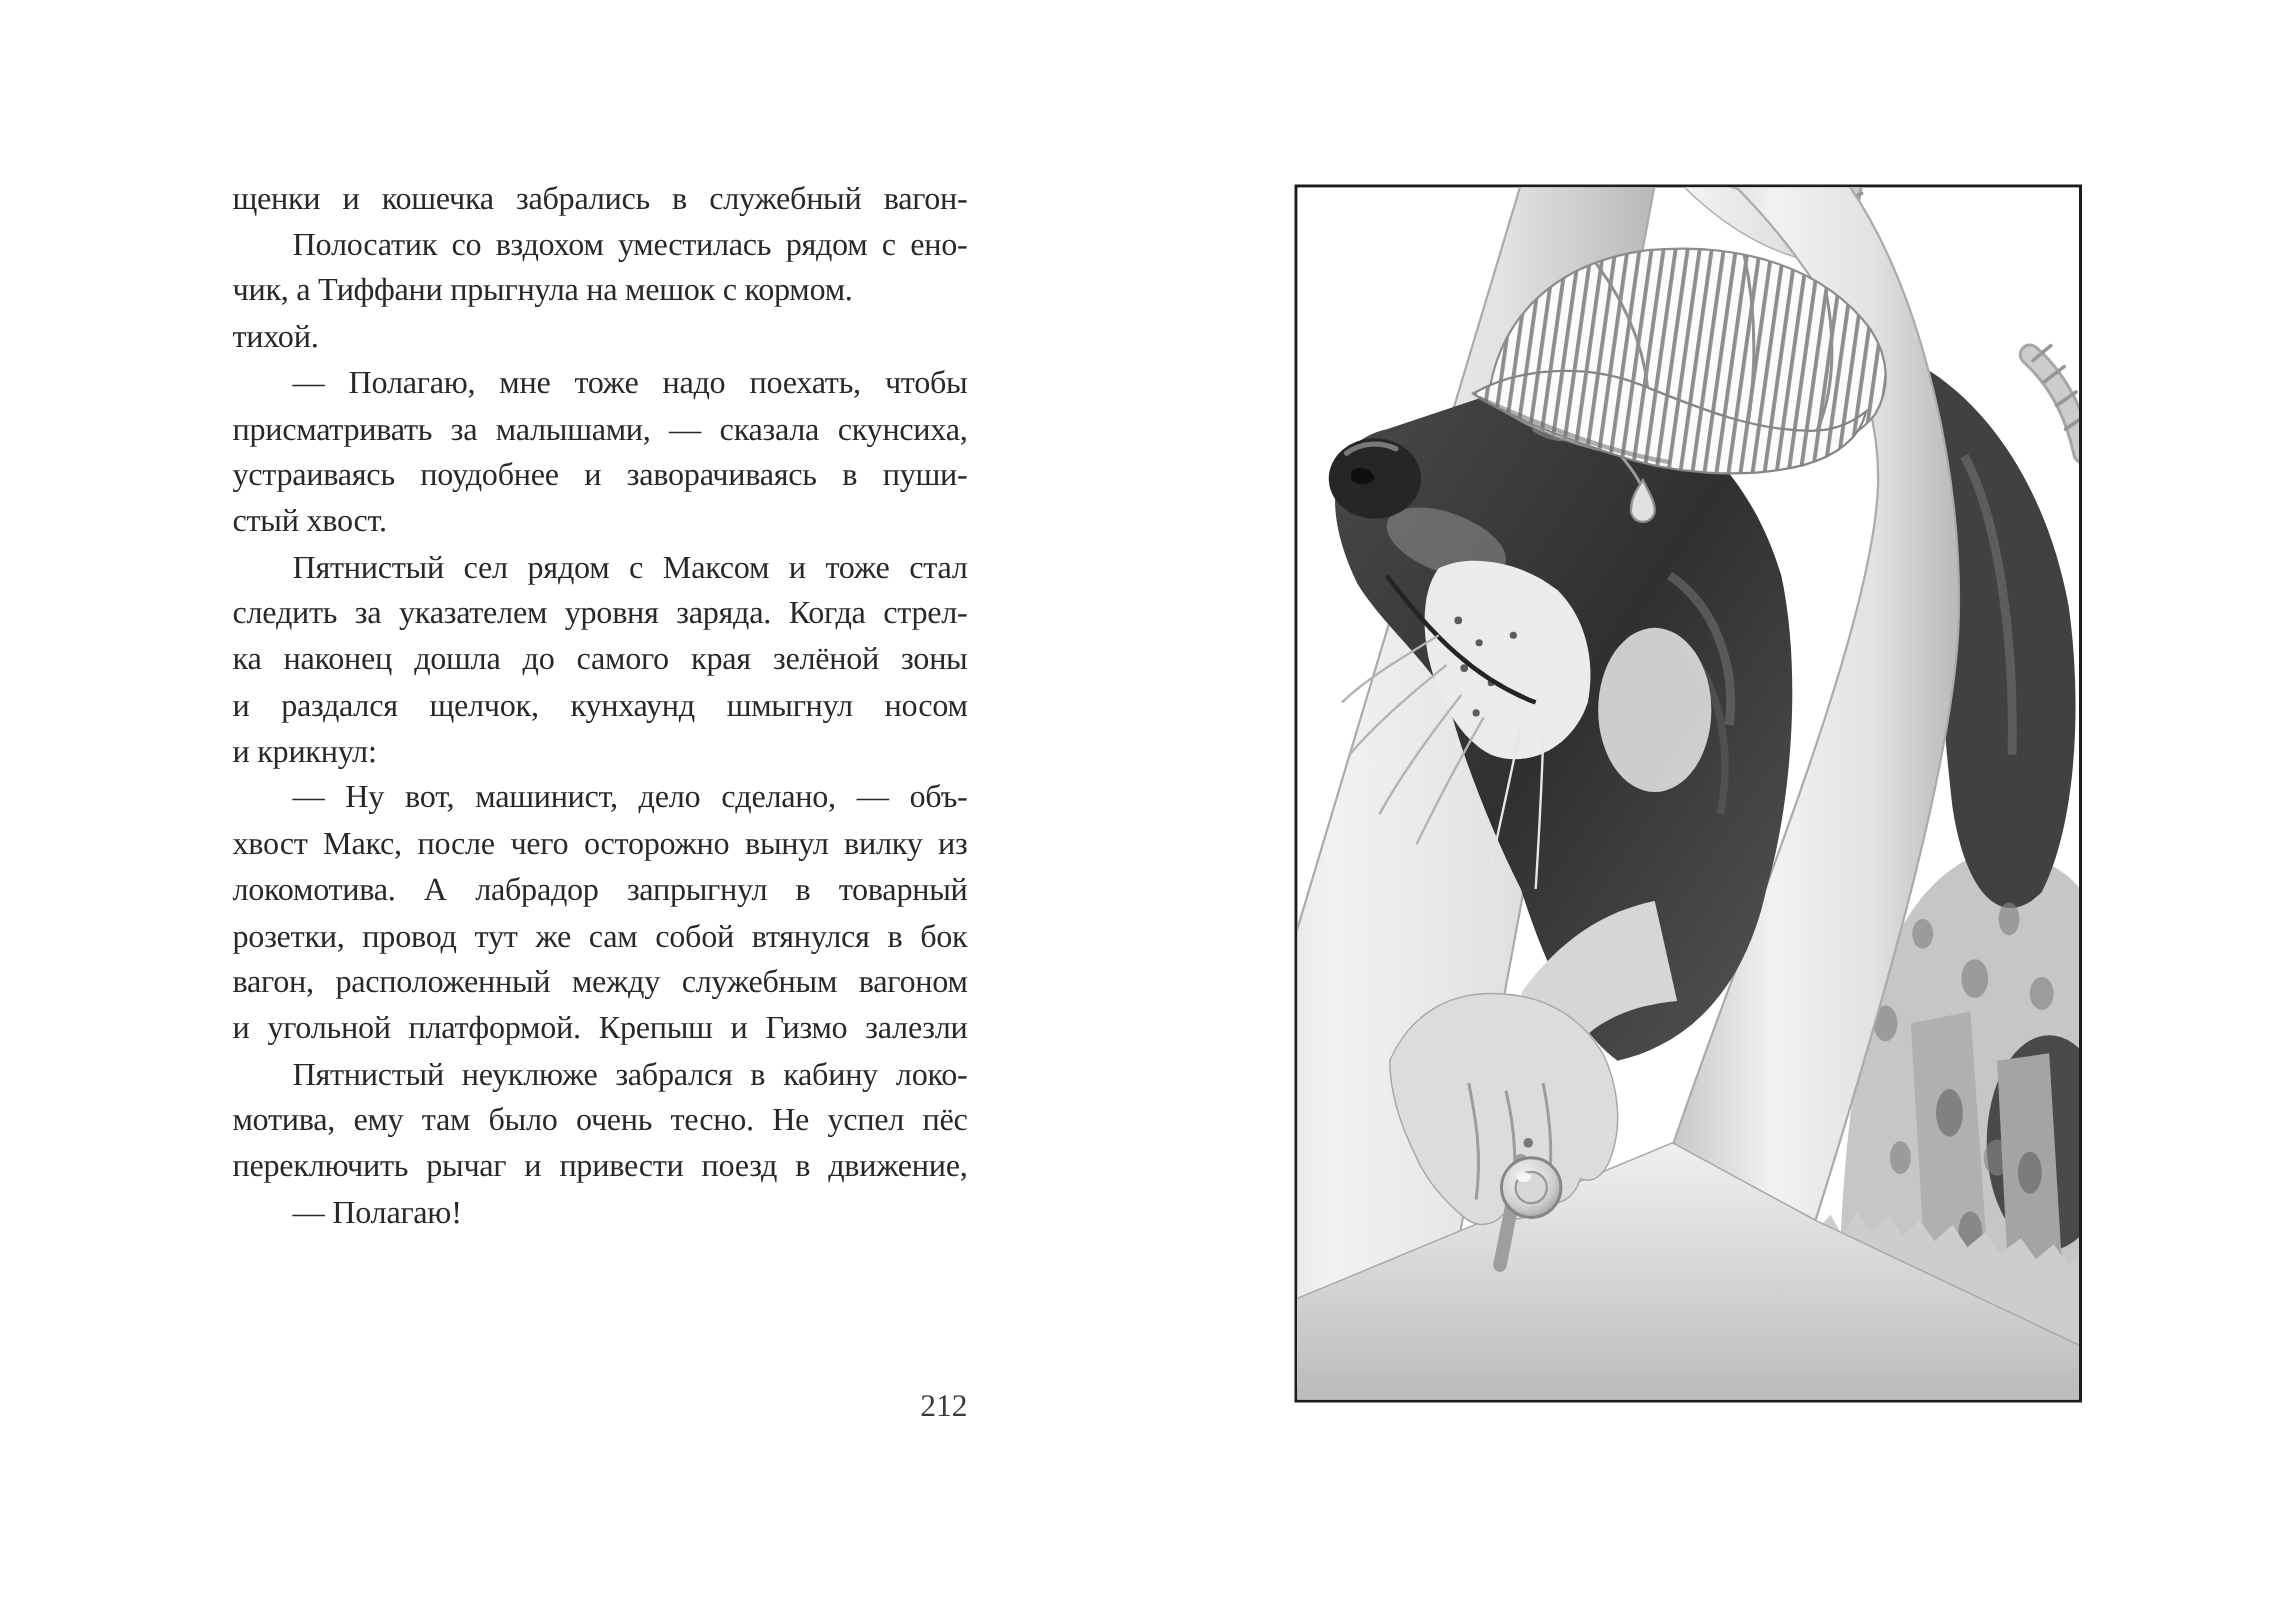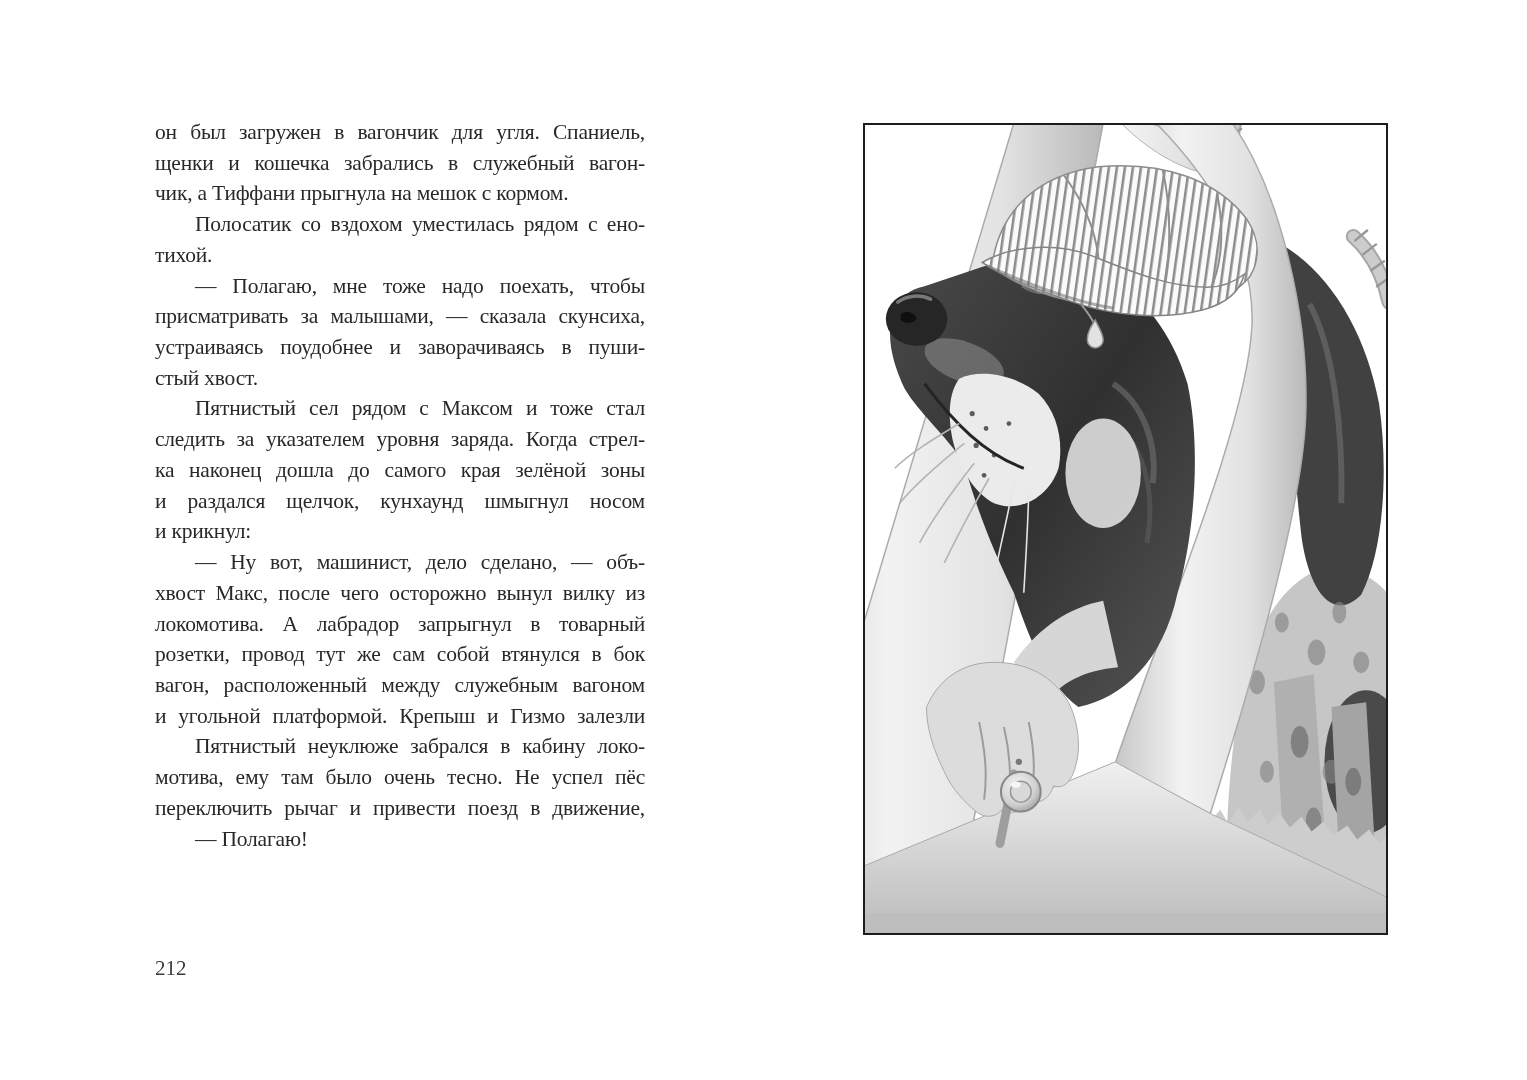--- a/index.html
+++ b/index.html
@@ -17,42 +17,41 @@
     color:#282828;letter-spacing:-0.2px;
   }
   .line{
     height:30.72px;
     text-align:justify;
     text-align-last:justify;
   }
   .line.end{ text-align-last:left; }
   .line.indent{ text-indent:40px; }
   .page-number{
-    position:absolute;left:155px;top:956px;width:490px;
-    text-align:left;font-size:21px;color:#3a3a3a;
+    position:absolute;left:155px;top:925px;width:490px;
+    text-align:right;font-size:21px;color:#3a3a3a;
   }
   
   .illustration-frame{
     position:absolute;left:863px;top:123px;width:525px;height:812px;
     margin:0;border:2.5px solid #1c1c1c;box-sizing:border-box;
     background:#ffffff;
   }
   .illustration-frame svg{display:block;width:100%;height:100%;}
 </style>
 </head>
 <body>
 
 <div class="spread">
 
   <div>
     <div class="text-block">
-        <div class="line">он был загружен в вагончик для угля. Спаниель,</div>
         <div class="line">щенки и кошечка забрались в служебный вагон-</div>
+        <div class="line indent">Полосатик со вздохом уместилась рядом с ено-</div>
         <div class="line end">чик, а Тиффани прыгнула на мешок с кормом.</div>
-        <div class="line indent">Полосатик со вздохом уместилась рядом с ено-</div>
         <div class="line end">тихой.</div>
         <div class="line indent">— Полагаю, мне тоже надо поехать, чтобы</div>
         <div class="line">присматривать за малышами, — сказала скунсиха,</div>
         <div class="line">устраиваясь поудобнее и заворачиваясь в пуши-</div>
         <div class="line end">стый хвост.</div>
         <div class="line indent">Пятнистый сел рядом с Максом и тоже стал</div>
         <div class="line">следить за указателем уровня заряда. Когда стрел-</div>
         <div class="line">ка наконец дошла до самого края зелёной зоны</div>
         <div class="line">и раздался щелчок, кунхаунд шмыгнул носом</div>
         <div class="line end">и крикнул:</div>

